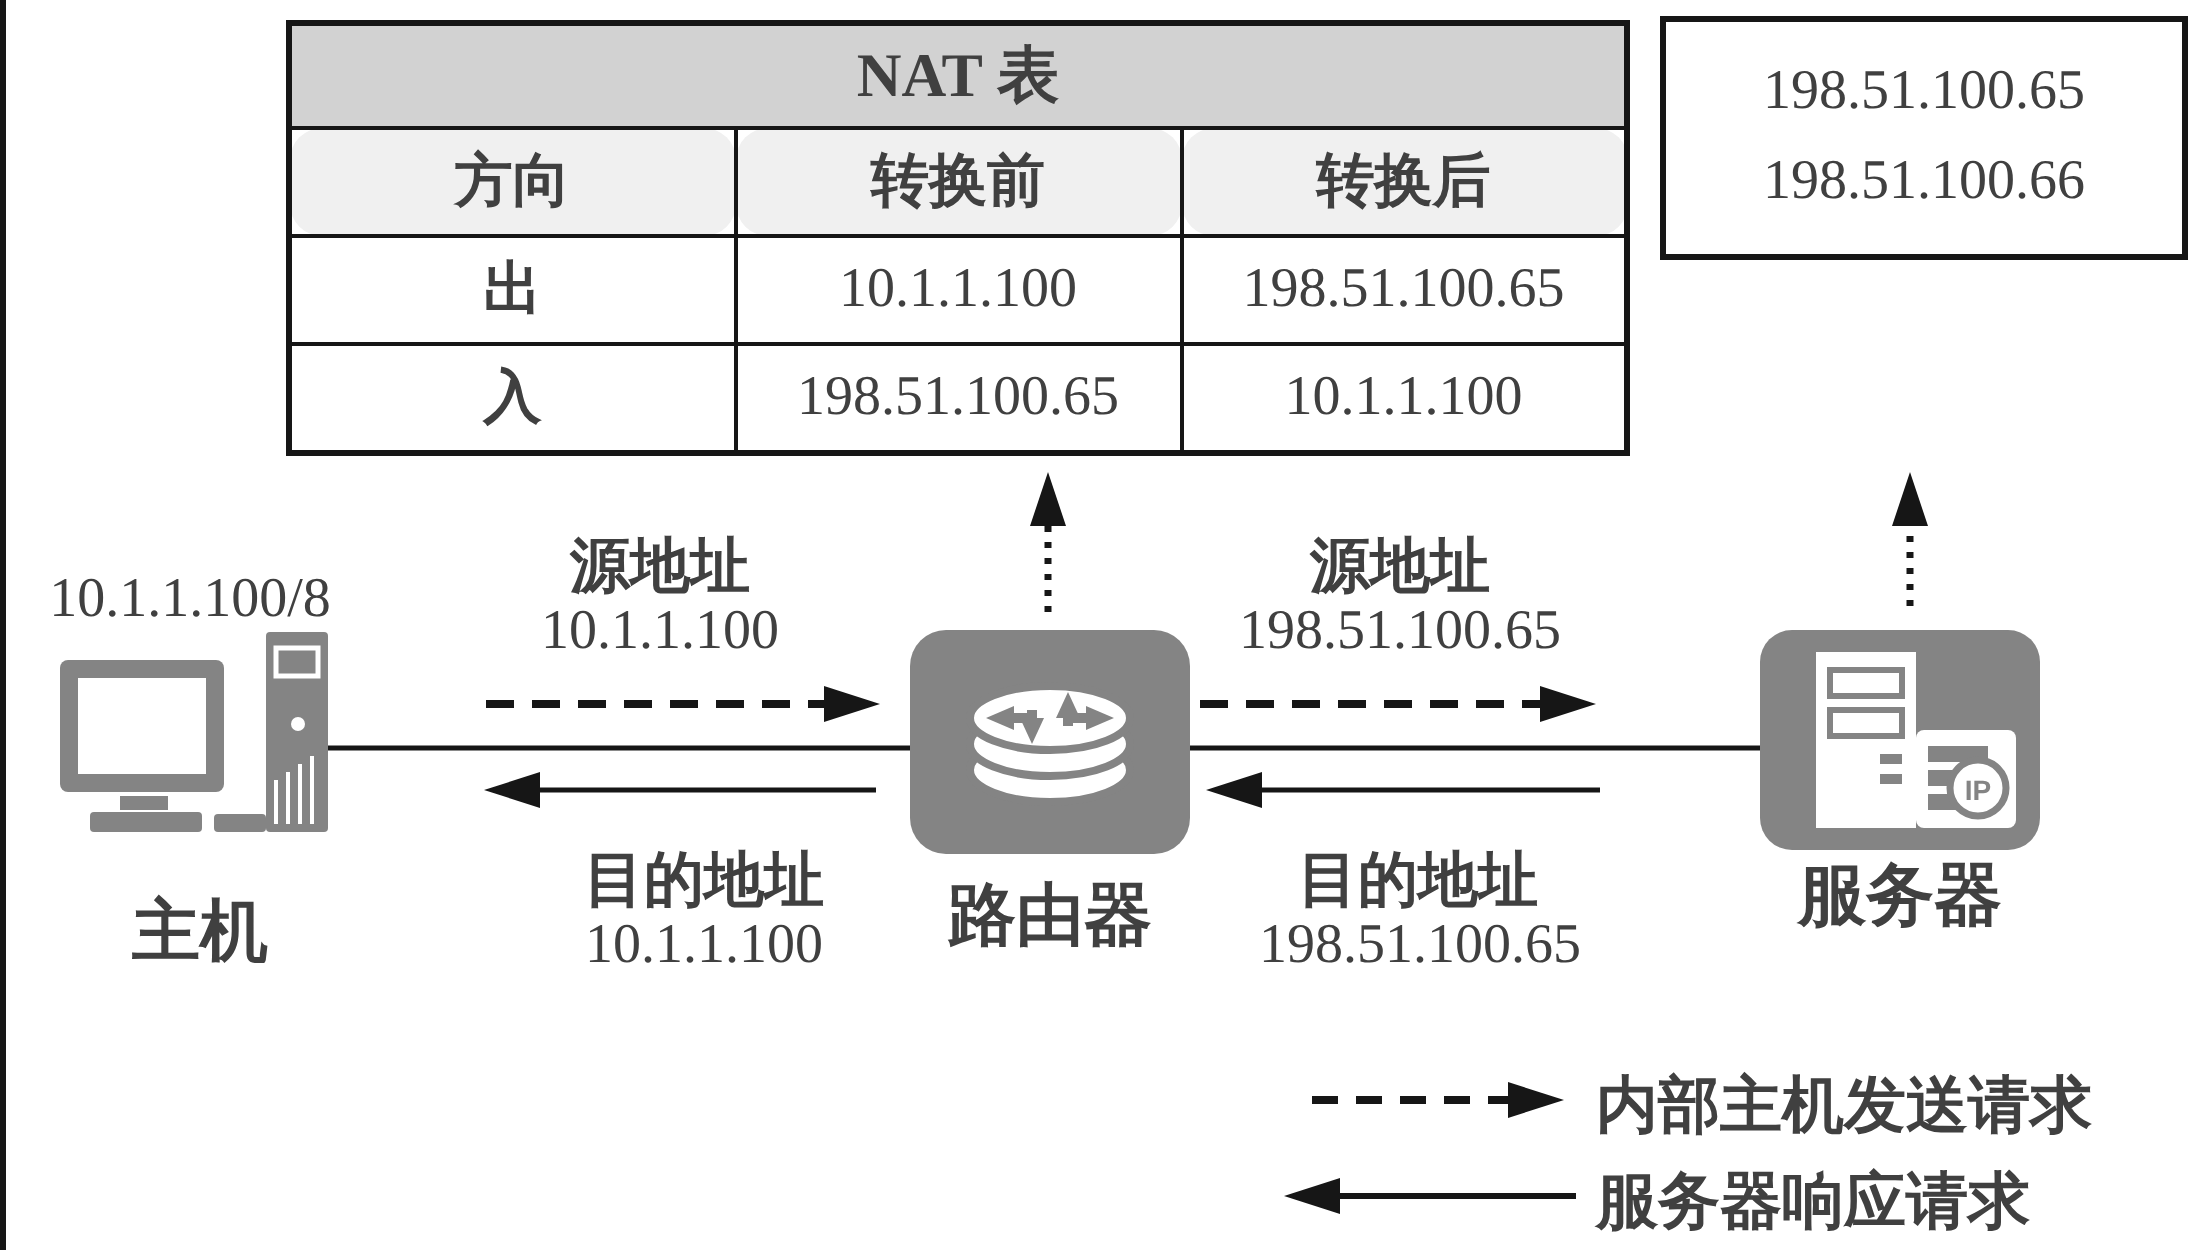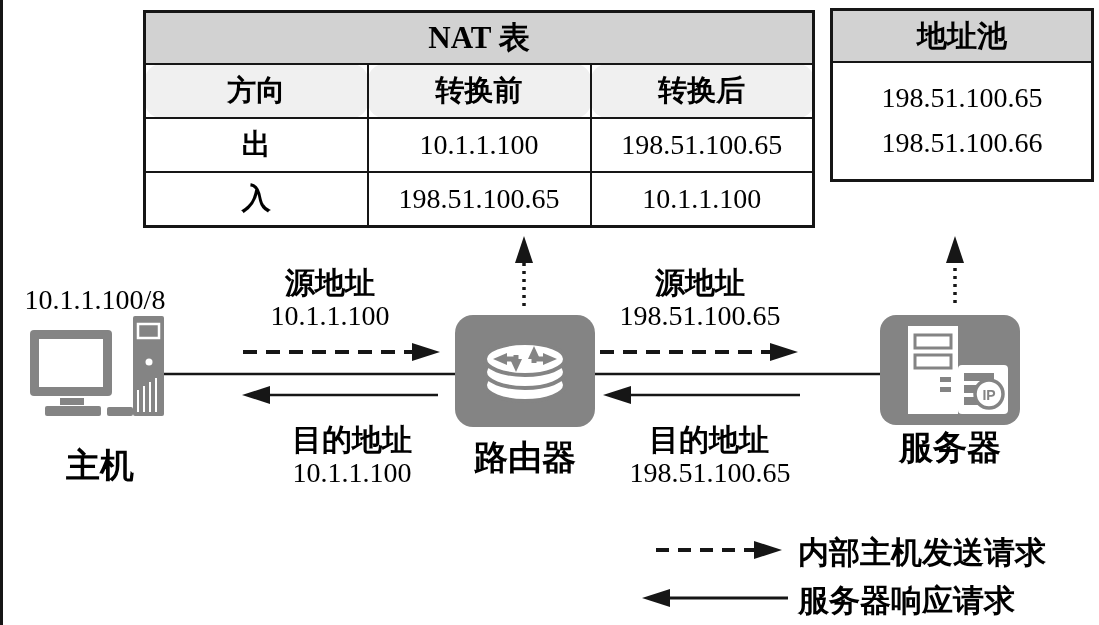--- a/index.html
+++ b/index.html
@@ -1,18 +1,18 @@
 <!DOCTYPE html>
 <html><head>
 <meta charset="utf-8">
 <style>
   html,body{margin:0;padding:0;background:#fff;}
   .canvas{
     position:relative;width:1099px;height:625px;background:#fff;overflow:hidden;
-    font-family:"Liberation Sans",sans-serif;color:#000000;
+    font-family:"Liberation Sans",sans-serif;color:#404040;
   }
   .page-edge{position:absolute;left:0;top:0;width:3px;height:625px;background:#161616;}
 
   
   table.nat{position:absolute;left:143px;top:10px;width:672px;border-collapse:collapse;table-layout:fixed;}
   table.nat td{border:2px solid #161616;text-align:center;vertical-align:middle;padding:0;}
   table.nat{border:3px solid #161616;}
   td.tbl-title{height:50px;background:#d2d2d2;font-weight:bold;font-size:31px;font-family:"Liberation Serif",serif;}
   td.tbl-head{height:52px;background:#f0f0f0;font-weight:bold;font-size:29px;border-radius:16px;}
   td.tbl-dir{height:52px;background:#fff;font-weight:bold;font-size:29px;}
@@ -59,21 +59,20 @@
     </tr>
     <tr>
       <td class="tbl-dir">入</td>
       <td class="tbl-ip">198.51.100.65</td>
       <td class="tbl-ip">10.1.1.100</td>
     </tr>
   </tbody>
     </table>
 
   <div class="pool">
-    <div class="pool-title">地址池</div>
     <div class="pool-body">
       <div>198.51.100.65</div>
       <div>198.51.100.66</div>
     </div>
   </div>
 
   <svg class="arrow-layer" viewBox="0 0 1099 625" xmlns="http://www.w3.org/2000/svg">
 
     <line x1="163" y1="374" x2="457" y2="374" stroke="#161616" stroke-width="2.5"></line>
     <line x1="593" y1="374" x2="882" y2="374" stroke="#161616" stroke-width="2.5"></line>

